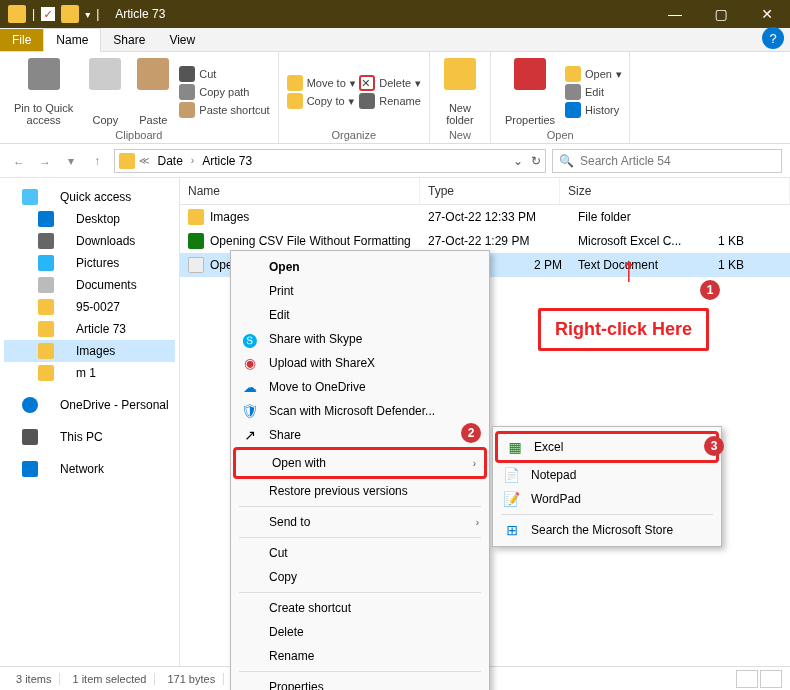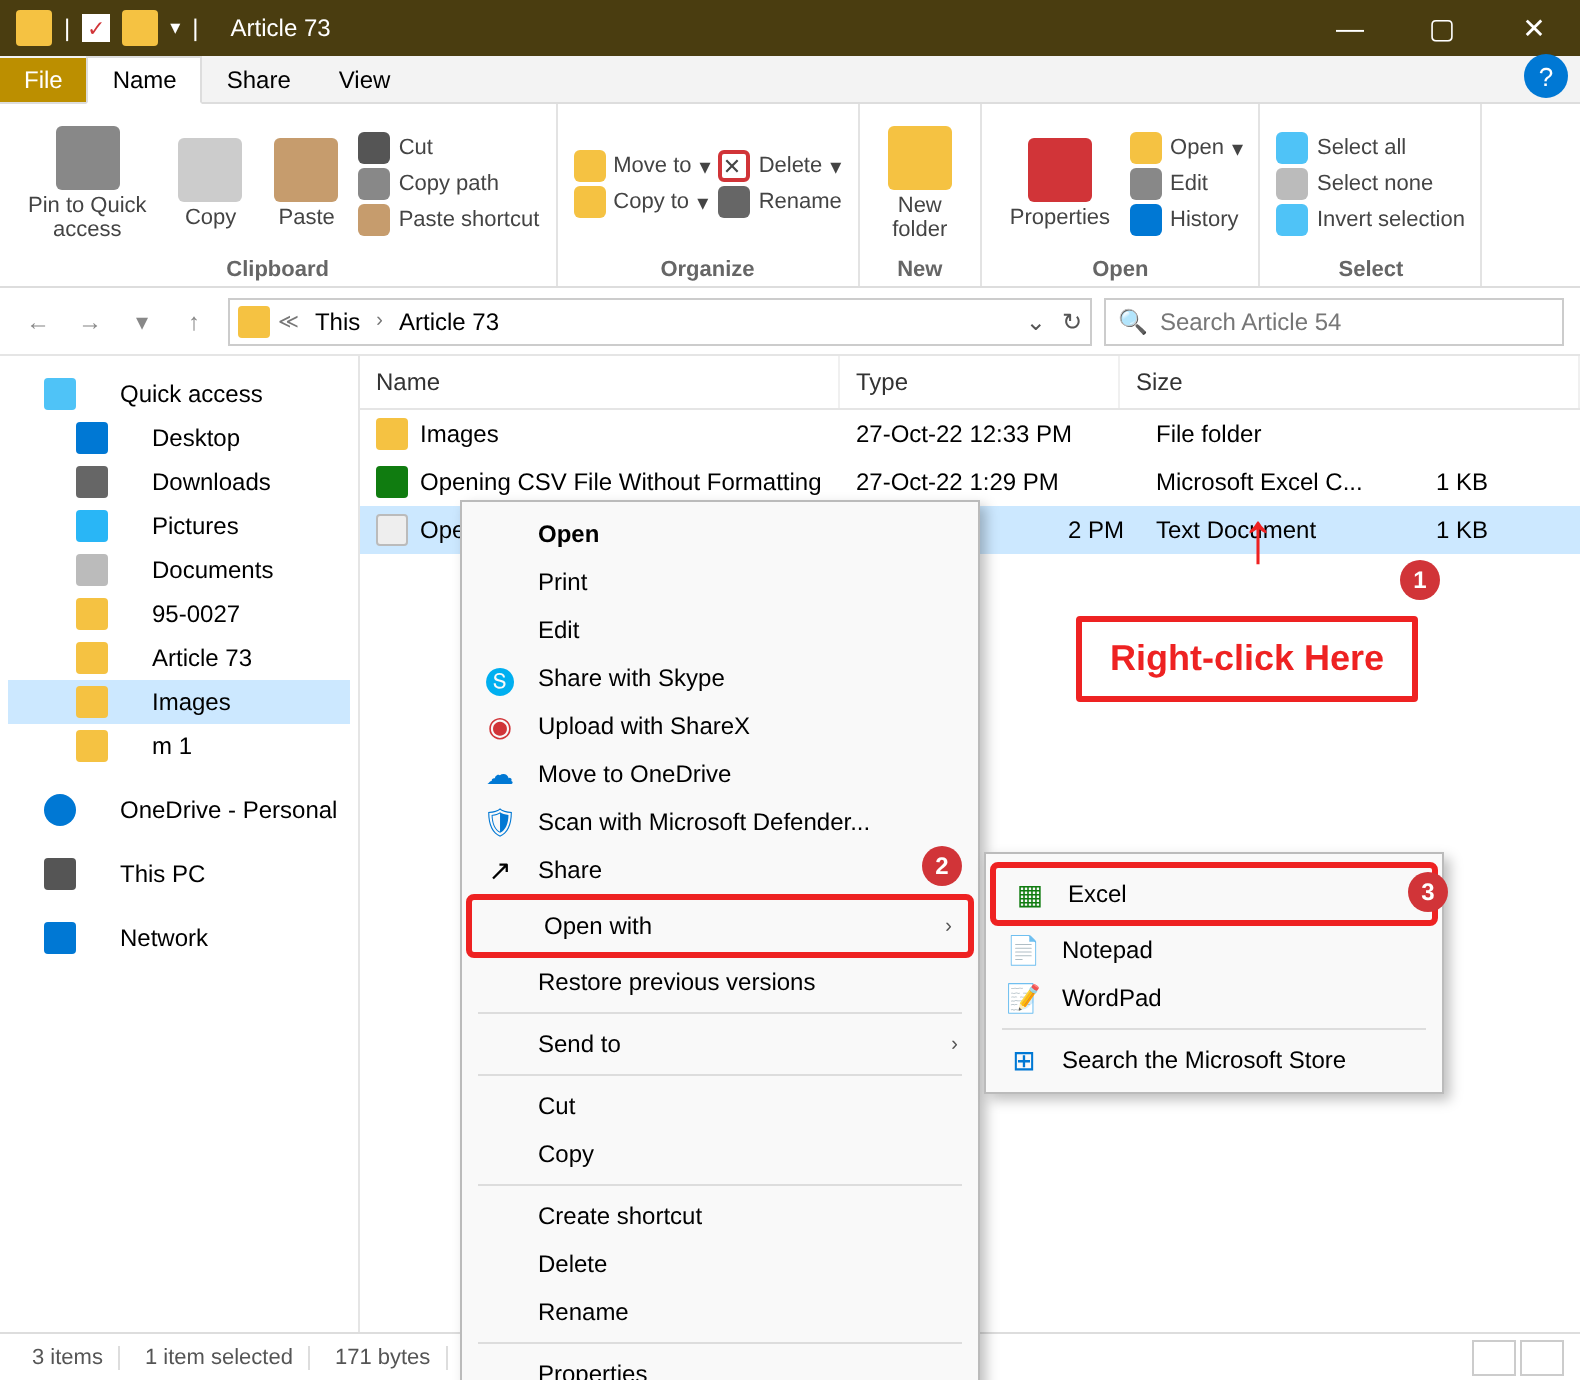--- a/index.html
+++ b/index.html
@@ -18,22 +18,22 @@
 .tabs { height: 24px; background: #f3f3f3; display:flex; align-items:flex-end; font-size:12px; border-bottom:1px solid #ddd; }
 .tabs .tab { padding: 4px 12px; cursor:default; }
 .tabs .tab.file { background: #bc8f00; color:#fff; font-weight:normal; }
 .tabs .tab.active { background:#fff; border:1px solid #ddd; border-bottom:1px solid #fff; margin-bottom:-1px; }
 .tabs .help { margin-left:auto; width:22px; height:22px; background:#0078d4; border-radius:50%; color:#fff; font-size:13px; display:flex;align-items:center;justify-content:center; margin-right:6px; margin-bottom:2px; }
 
 
 .ribbon { height: 92px; background:#fff; border-bottom:1px solid #ddd; display:flex; font-size:11px; color:#444; }
 .rgroup { border-right:1px solid #e3e3e3; padding:4px 8px 2px 8px; display:flex; flex-direction:column; }
 .rgroup .rrow { display:flex; gap:4px; flex:1; }
-.rgroup .glabel { text-align:center; font-size:11px; color:#666; padding-top:1px;font-weight:bold; }
-.rbtn-big { display:flex; flex-direction:column; align-items:center; justify-content:center; gap:2px; padding:2px 6px; }
+.rgroup .glabel { text-align:center; font-size:11px; color:#666; padding-top:1px; }
+.rbtn-big { display:flex; flex-direction:column; align-items:center; justify-content:space-between; gap:2px; padding:2px 6px; }
 .ricn { width:32px; height:32px; background:#f5c242; border-radius:3px; }
 .ricn.sm { width:16px; height:16px; }
 .ricn.new { background:#f5c242; position:relative; }
 .ricn.del { background:#fff; border:2px solid #d13438; position:relative; }
 .rstack { display:flex; flex-direction:column; gap:2px; justify-content:center; }
 .rline { display:flex; align-items:center; gap:4px; }
 .rline .ricn.sm { flex-shrink: 0; }
 
 
 .addrrow { height:34px; display:flex; align-items:center; gap:6px; padding:4px 8px; border-bottom:1px solid #e5e5e5; font-size:12px; }
@@ -209,52 +209,33 @@
           </div>
         <div class="rline">
             <span class="ricn sm" style="background:#0078d4"></span>
             <span>History</span>
           </div>
       </div>
     </div>
     <div class="glabel">Open</div>
   </div>
 
-  <div class="rgroup">
-    <div class="rrow">
-      <div class="rstack">
-        <div class="rline">
-            <span class="ricn sm" style="background:#4fc3f7"></span>
-            <span>Select all</span>
-          </div>
-        <div class="rline">
-            <span class="ricn sm" style="background:#bbb"></span>
-            <span>Select none</span>
-          </div>
-        <div class="rline">
-            <span class="ricn sm" style="background:#4fc3f7"></span>
-            <span>Invert selection</span>
-          </div>
-      </div>
-    </div>
-    <div class="glabel">Select</div>
-  </div>
 </div>
 
 <div class="addrrow">
   <div class="navbtns">
     <span>←</span>
     <span>→</span>
     <span>▾</span>
     <span>↑</span>
   </div>
   <div class="addr">
     <span class="fldicon"></span>
     <span class="sep">≪</span>
-    <span class="crumb">This</span>
+    <span class="crumb">Date</span>
     <span class="sep">›</span>
     <span class="crumb">Article 73</span>
     <span class="vbtn">⌄</span>
     <span class="vbtn" style="margin-left:4px">↻</span>
   </div>
   <div class="search">
     <span>🔍</span>
     <span>Search Article 54</span>
   </div>
 </div>

